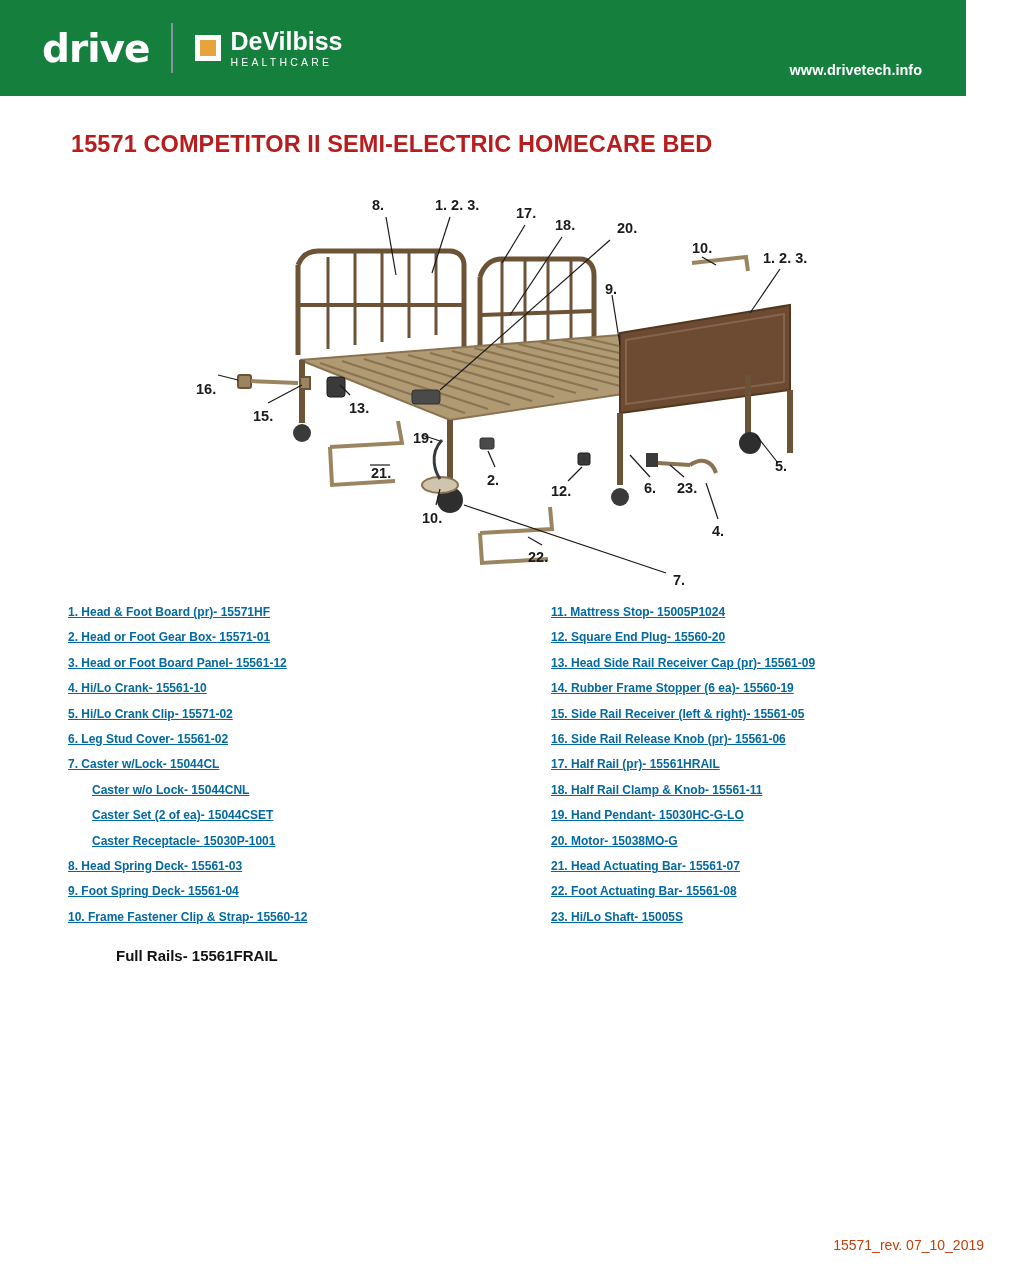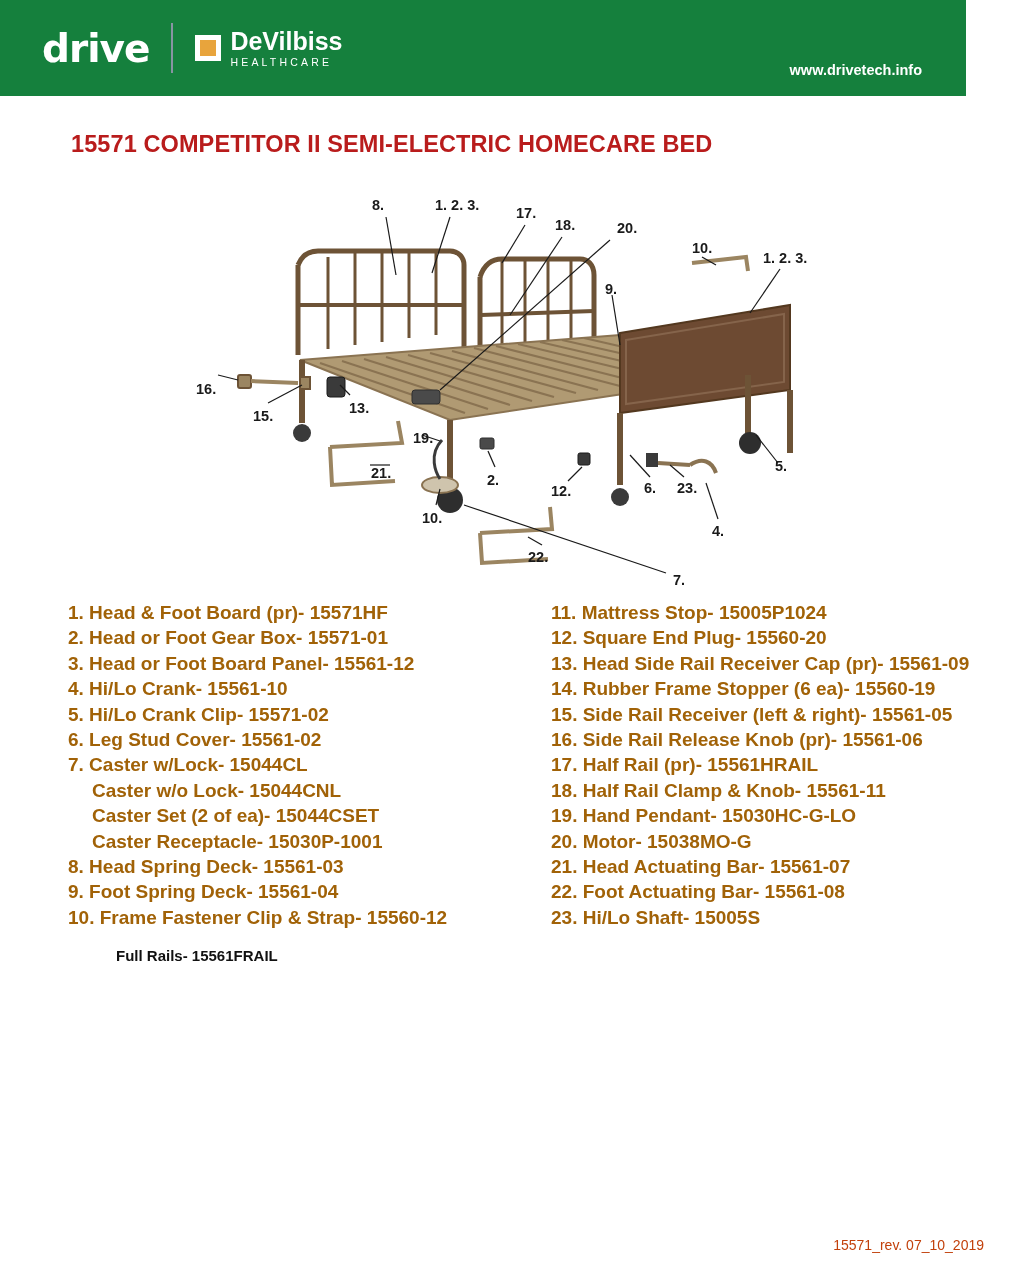--- a/index.html
+++ b/index.html
@@ -112,25 +112,26 @@
     width: 1029px;
     height: 370px;
   }
   .col {
     position: absolute;
     top: 0;
   }
   .col-left { left: 68px; width: 440px; }
   .col-right { left: 551px; width: 440px; }
   .part-line {
-    font-size: 19px;
-    font-weight: bold;
-    color: #a16207;
+    font-size: 12px;
+    font-weight: bold;
+    color: #0369a1;
     line-height: 25.4px;
     white-space: nowrap;
+    text-decoration: underline;
   }
   .part-line.indent { padding-left: 24px; }
   .full-rails {
     position: absolute;
     left: 116px;
     top: 347px;
     font-size: 15px;
     font-weight: bold;
     color: #111111;
   }

